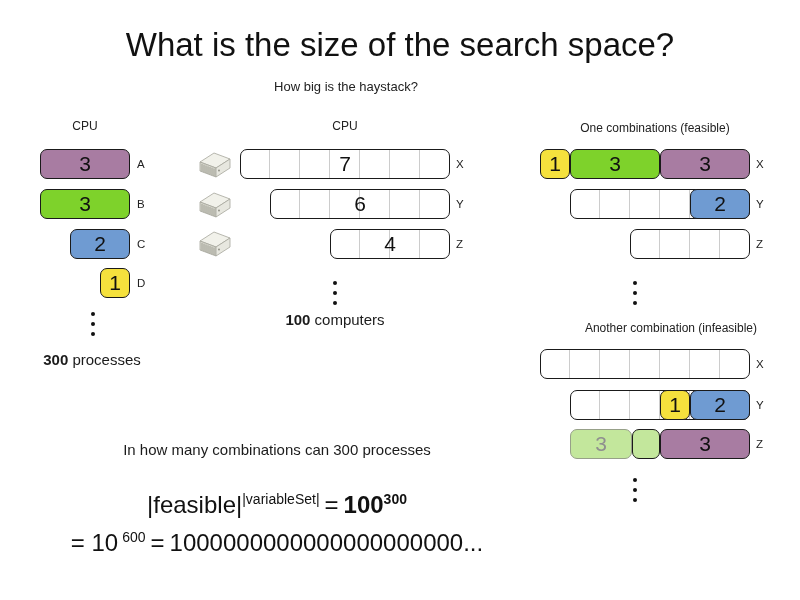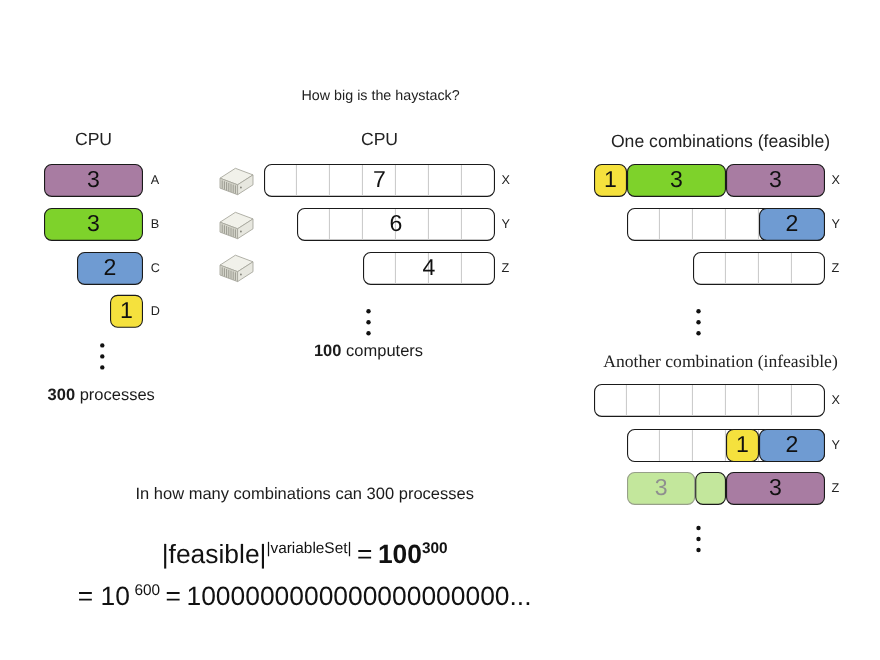--- a/index.html
+++ b/index.html
@@ -2,21 +2,21 @@
 <html><head>
 <meta charset="utf-8">
 <style>
   html,body{margin:0;padding:0;background:#fff;}
   .canvas{position:relative;width:800px;height:600px;background:#fff;overflow:hidden;
           font-family:"Liberation Sans", sans-serif;color:#1b1b1b;}
   .title{position:absolute;left:0;top:26px;width:800px;text-align:center;
          font-size:33px;line-height:38px;color:#111;}
   .subtitle{position:absolute;left:0;top:79px;width:692px;text-align:center;
             font-size:13px;color:#222;}
-  .colhead{position:absolute;text-align:center;font-size:16px;color:#222;}
+  .colhead{position:absolute;text-align:center;font-size:12px;color:#222;}
   .seg{position:absolute;height:30px;border:1.5px solid #1a1a1a;border-radius:7px;
        box-sizing:border-box;display:flex;align-items:center;justify-content:center;
        font-size:21px;color:#111;}
   .purple{background:#a87ca2;}
   .green{background:#7ed22b;}
   .blue{background:#6f9bd2;}
   .yellow{background:#f5e13d;}
   .fadedgreen{background:#c3e79c;}
   .fadedborder{border-color:#97a089;color:#8f8f8f;}
   .cellbar{position:absolute;height:30px;border:1.5px solid #1a1a1a;border-radius:7px;
@@ -34,20 +34,21 @@
   .formula sup{font-size:14px;line-height:0;vertical-align:9px;}
   .formula .b{font-weight:bold;}
   .formula .eq{margin:0 5px;}
   .icon{position:absolute;width:38px;height:30px;}
 </style>
 </head>
 <body>
 
 <div class="canvas">
 
+  <div class="title">What is the size of the search space?</div>
   <div class="subtitle">How big is the haystack?</div>
 
   <div class="colhead" style="left:40px;top:119px;width:90px;">CPU</div>
 
   <div class="seg purple" style="left:40px;top:149px;width:90px;">3</div>
   <div class="lbl" style="left:137px;top:149px;">A</div>
 
   <div class="seg green" style="left:40px;top:189px;width:90px;">3</div>
   <div class="lbl" style="left:137px;top:189px;">B</div>
 
@@ -177,21 +178,21 @@
       <div class="cell-divider" style="left: 88px;"></div>
     </div>
   <div class="lbl" style="left:756px;top:229px;">Z</div>
 
   <div class="dots" style="left:633px;top:281px;">
       <i></i>
       <i></i>
       <i></i>
     </div>
 
-  <div class="colhead" style="left:540px;top:321px;width:230px;font-family:Liberation Serif, serif;">Another combination (infeasible)</div>
+  <div class="colhead" style="left:556px;top:321px;width:230px;">Another combination (infeasible)</div>
 
   <div class="cellbar" style="left:540px;top:349px;width:210px;">
       <div class="cell-divider" style="left: 28px;"></div>
       <div class="cell-divider" style="left: 58px;"></div>
       <div class="cell-divider" style="left: 88px;"></div>
       <div class="cell-divider" style="left: 118px;"></div>
       <div class="cell-divider" style="left: 148px;"></div>
       <div class="cell-divider" style="left: 178px;"></div>
     </div>
   <div class="lbl" style="left:756px;top:349px;">X</div>

